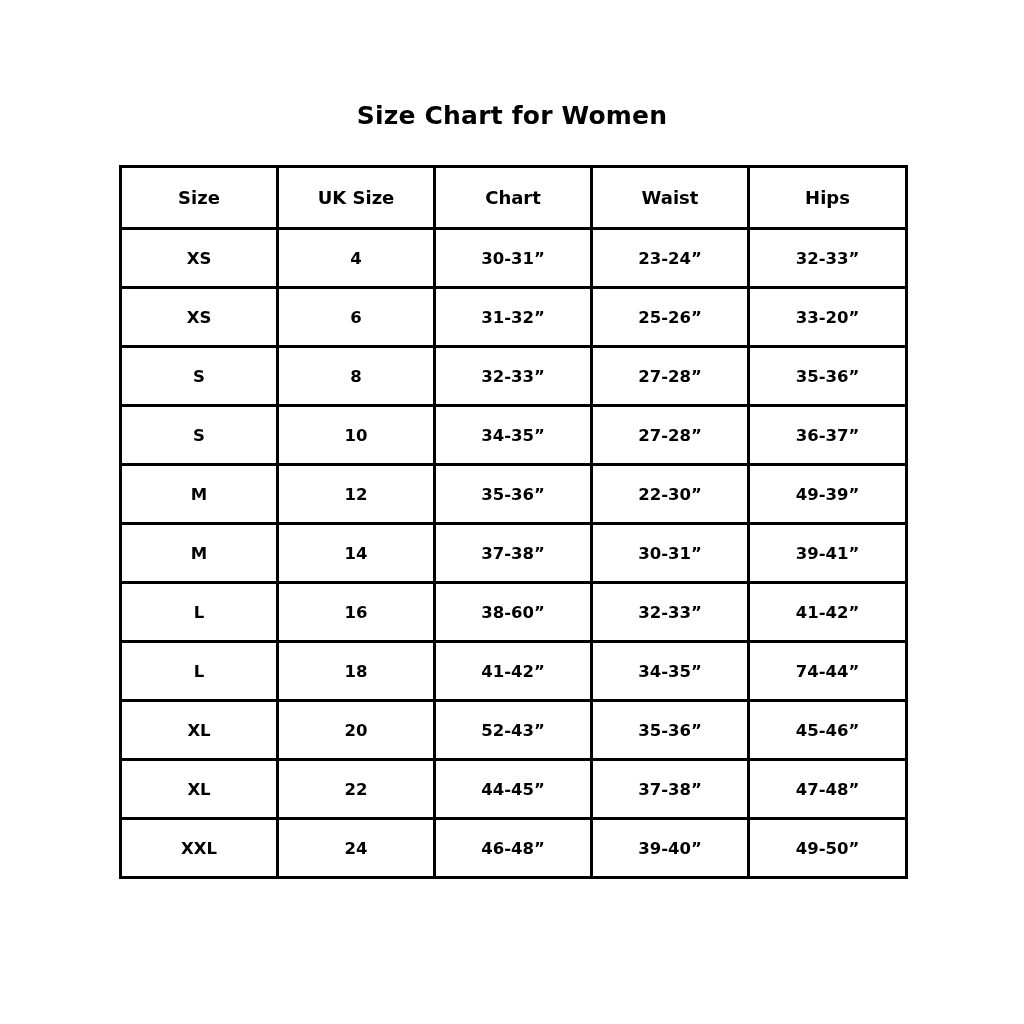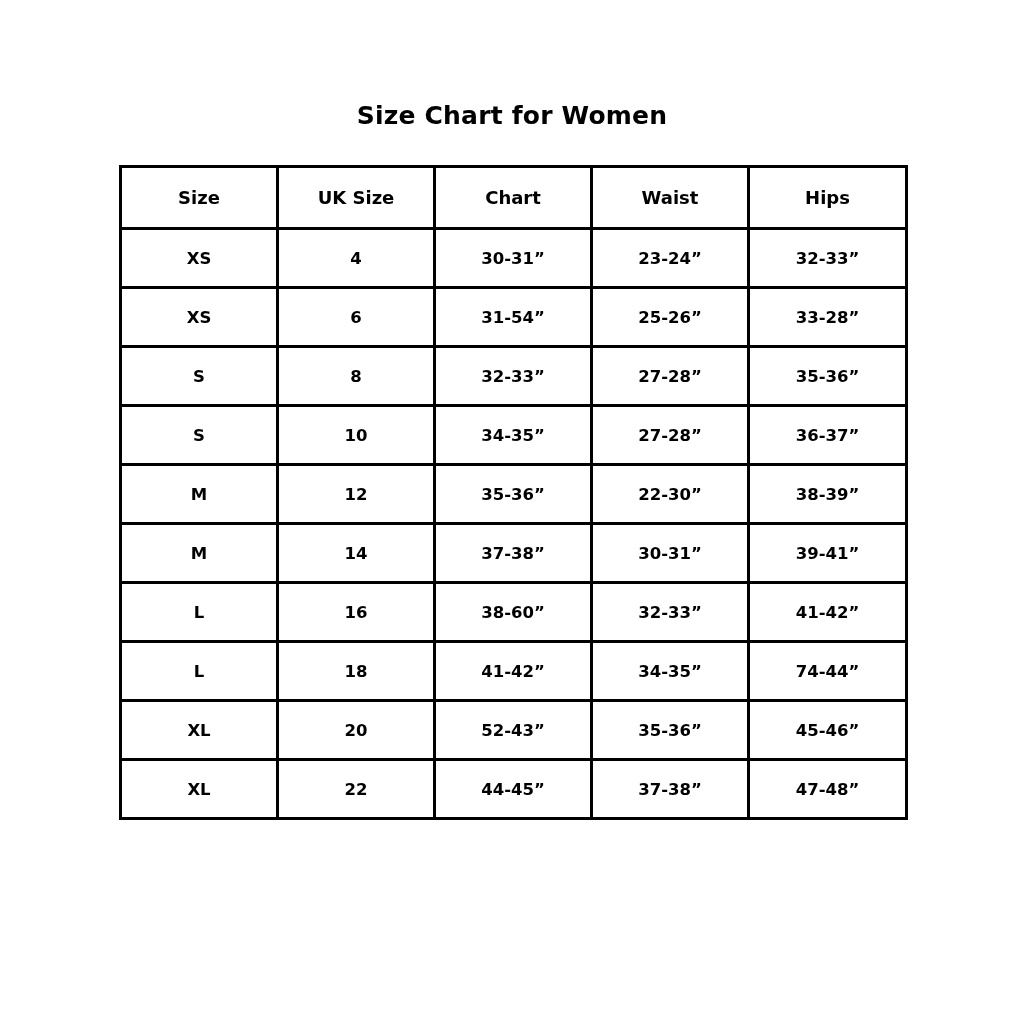--- a/index.html
+++ b/index.html
@@ -90,44 +90,44 @@
         <tr>
           <td>XS</td>
           <td>4</td>
           <td>30-31”</td>
           <td>23-24”</td>
           <td>32-33”</td>
         </tr>
         <tr>
           <td>XS</td>
           <td>6</td>
-          <td>31-54”</td>
+          <td>31-32”</td>
           <td>25-26”</td>
-          <td>33-28”</td>
+          <td>33-20”</td>
         </tr>
         <tr>
           <td>S</td>
           <td>8</td>
           <td>32-33”</td>
           <td>27-28”</td>
           <td>35-36”</td>
         </tr>
         <tr>
           <td>S</td>
           <td>10</td>
           <td>34-35”</td>
           <td>27-28”</td>
           <td>36-37”</td>
         </tr>
         <tr>
           <td>M</td>
           <td>12</td>
           <td>35-36”</td>
           <td>22-30”</td>
-          <td>38-39”</td>
+          <td>49-39”</td>
         </tr>
         <tr>
           <td>M</td>
           <td>14</td>
           <td>37-38”</td>
           <td>30-31”</td>
           <td>39-41”</td>
         </tr>
         <tr>
           <td>L</td>
@@ -150,17 +150,24 @@
           <td>35-36”</td>
           <td>45-46”</td>
         </tr>
         <tr>
           <td>XL</td>
           <td>22</td>
           <td>44-45”</td>
           <td>37-38”</td>
           <td>47-48”</td>
         </tr>
+        <tr>
+          <td>XXL</td>
+          <td>24</td>
+          <td>46-48”</td>
+          <td>39-40”</td>
+          <td>49-50”</td>
+        </tr>
       </tbody>
     </table>
   </div>
 
 </div>
 
 </body></html>

